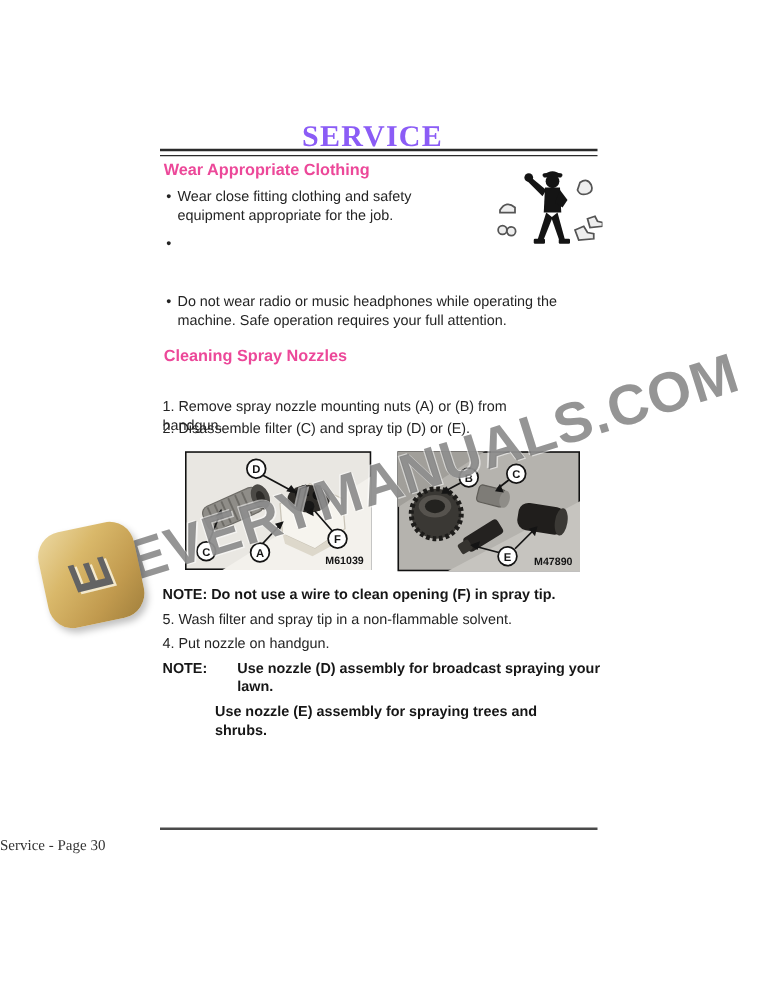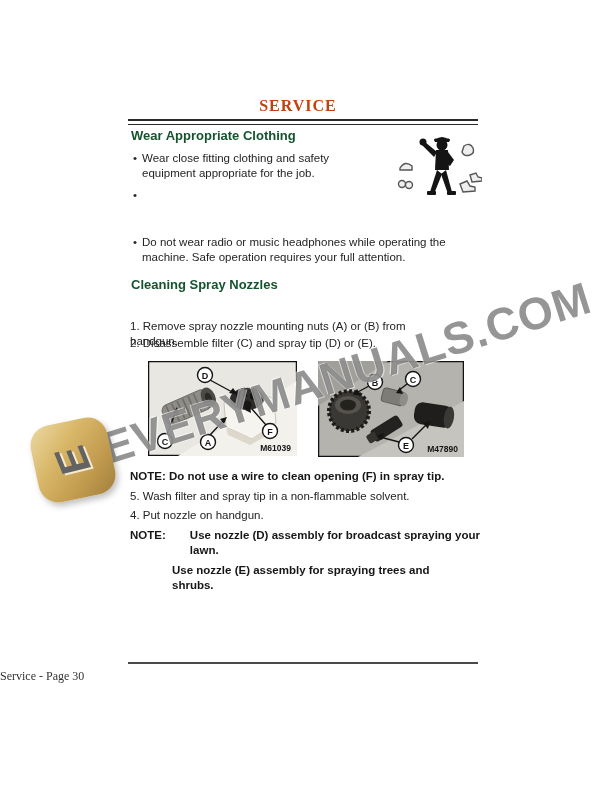--- a/index.html
+++ b/index.html
@@ -1,24 +1,24 @@
 <!DOCTYPE html>
 <html><head>
 <meta charset="utf-8">
 <style>
   html,body{margin:0;padding:0;background:#ffffff;}
   .page{position:relative;width:612px;height:792px;background:#ffffff;overflow:hidden;
         font-family:"Liberation Sans",sans-serif;color:#222;}
   .abs{position:absolute;}
   .doc-title{left:0;right:16px;top:97px;text-align:center;
              font-family:"Liberation Serif",serif;font-weight:bold;
-             font-size:16px;letter-spacing:1px;color:#c2410c;}
+             font-size:24px;letter-spacing:1px;color:#8b5cf6;}
   .double-rule{left:128px;top:119px;width:350px;height:3px;
                border-top:2.5px solid #2a2a2a;border-bottom:1.5px solid #2a2a2a;}
-  .h-section{font-size:13px;font-weight:bold;color:#14532d;}
+  .h-section{font-size:13px;font-weight:bold;color:#ec4899;}
   .body-text{font-size:11.5px;line-height:14.5px;white-space:pre-line;color:#242424;}
   .bold{font-weight:bold;color:#161616;}
   .bullet-row{display:flex;}
   .bullet-glyph{width:9px;flex:0 0 9px;font-size:11.5px;line-height:14.5px;color:#242424;}
   .note-row{display:flex;justify-content:space-between;}
   .note-label{font-size:11.5px;line-height:14.5px;font-weight:bold;color:#161616;margin-right:5px;}
   .photo-frame{background:#fff;}
   .footer-rule{left:128px;top:662px;width:350px;height:0;border-top:2px solid #4a4a4a;}
   .footer-text{left:0;right:0;top:669px;
                font-family:"Liberation Serif",serif;font-size:12px;color:#333;}

